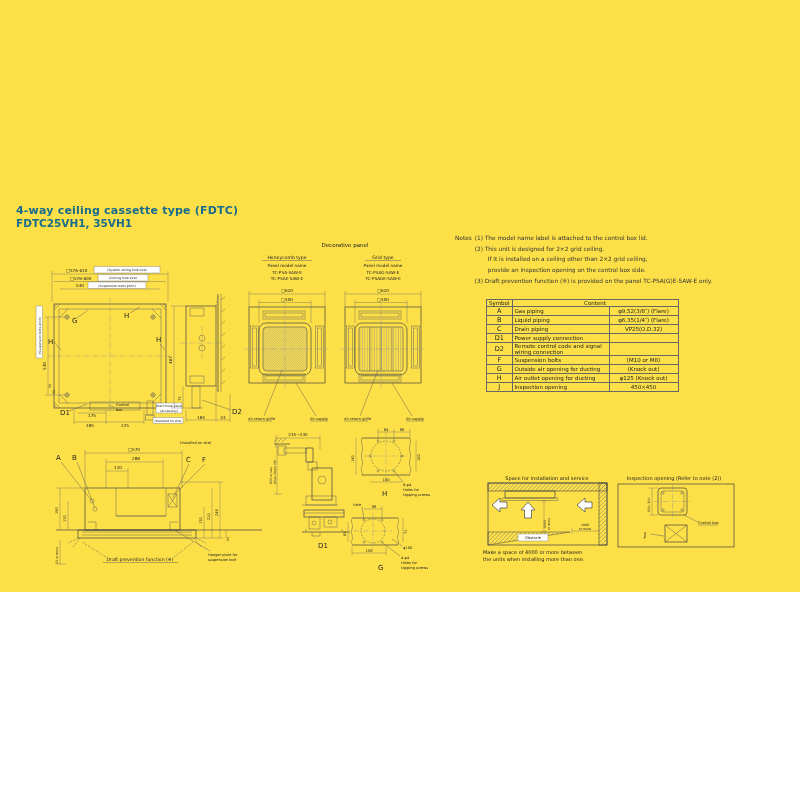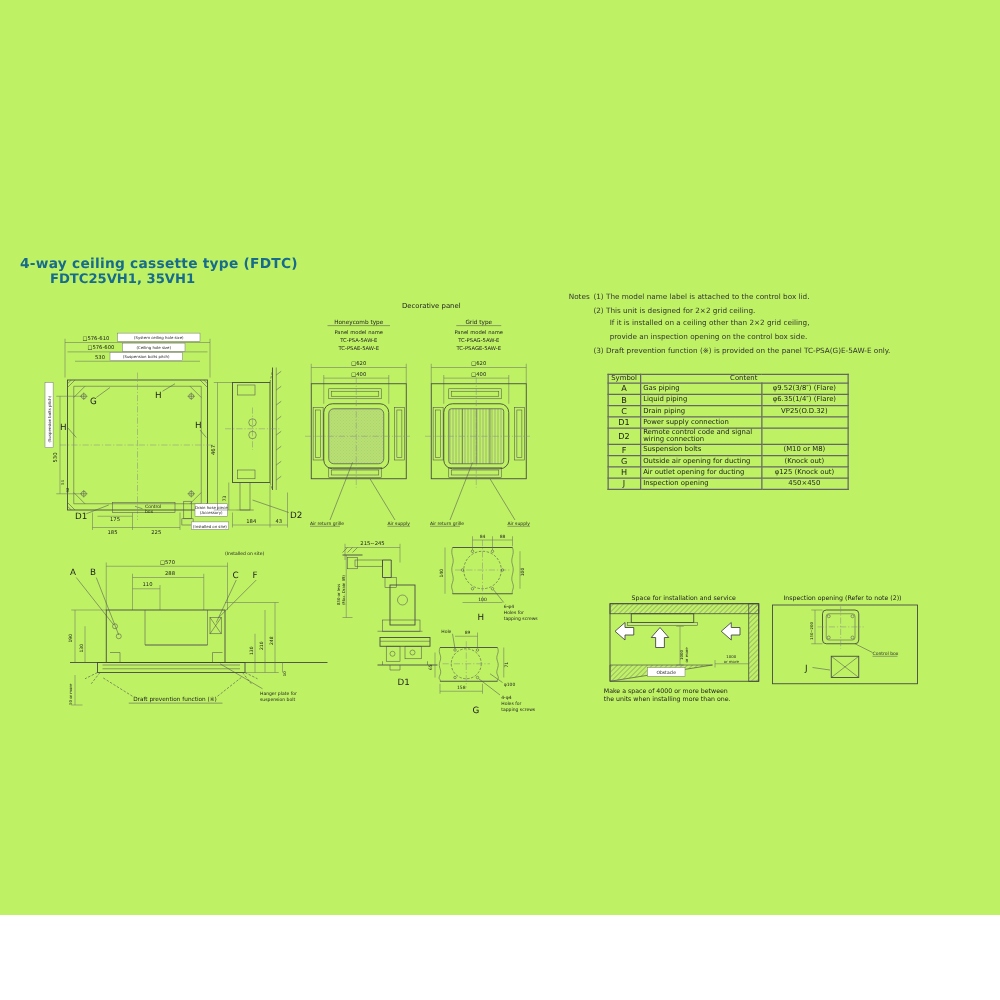--- a/index.html
+++ b/index.html
@@ -1,20 +1,20 @@
 <!DOCTYPE html>
 <html><head>
 <meta charset="utf-8">
 <style>
   html,body{margin:0;padding:0;background:#fff;}
-  #canvas{position:relative;width:800px;height:732px;background:#bef264;overflow:hidden;
+  #canvas{position:relative;width:800px;height:592px;background:#fde047;overflow:hidden;
           font-family:"DejaVu Sans",sans-serif;color:#222;}
   .abs{position:absolute;}
   .title1{font-size:11px;font-weight:bold;color:#176b8c;letter-spacing:.2px;}
-  .title2{font-size:10.5px;font-weight:bold;color:#176b8c;margin-left:24px;}
+  .title2{font-size:10.5px;font-weight:bold;color:#176b8c;}
   .notes{font-size:5.8px;line-height:1.85;color:#333;display:flex;}
   .notes .nlabel{margin-right:3px;}
   .nind{margin-left:13px;}
   table.sym{border-collapse:collapse;font-size:5.5px;color:#222;}
   table.sym td,table.sym th{border:1px solid #666;padding:0 2px;font-weight:normal;}
   table.sym .c{text-align:center;}
   table.sym .symcol{width:20px;font-size:6.5px;text-align:center;}
   table.sym .itemcol{width:92px;}
   table.sym .valcol{width:64px;text-align:center;}
   svg{overflow:visible;}

